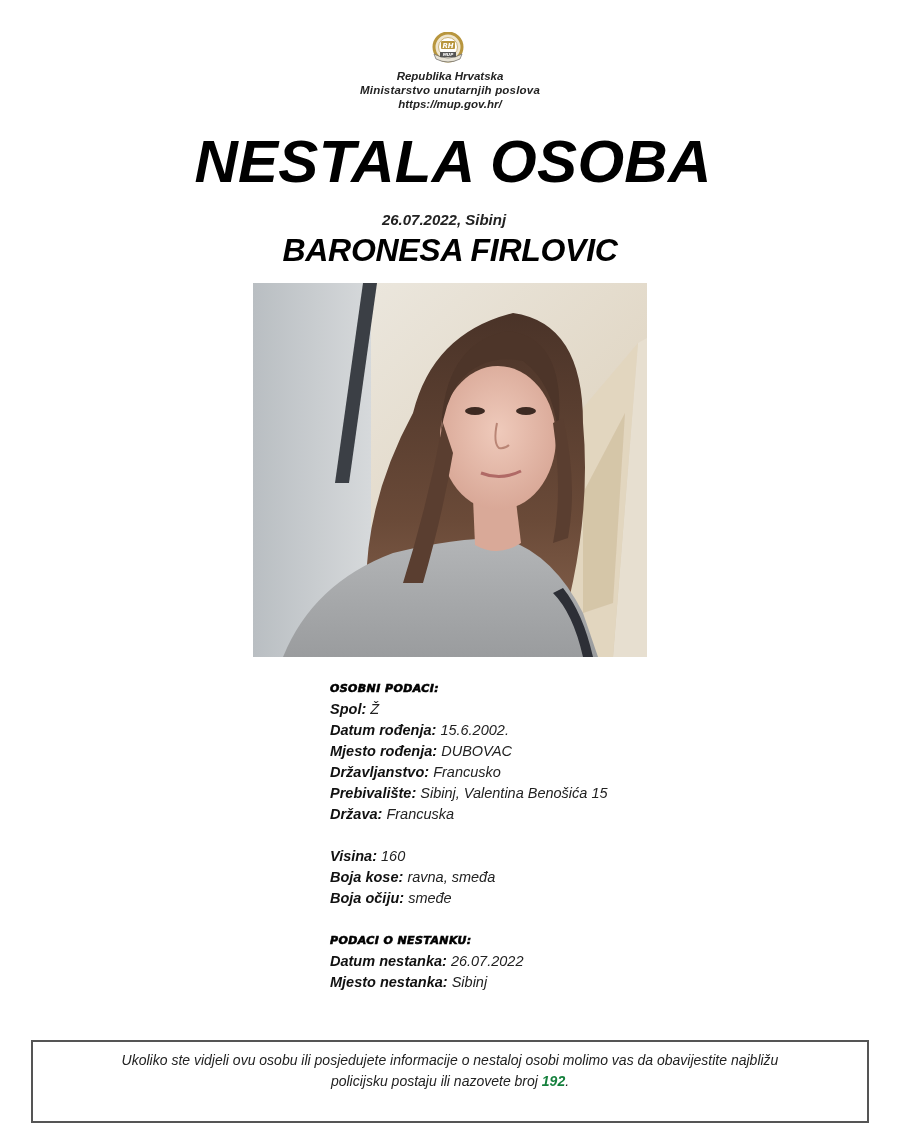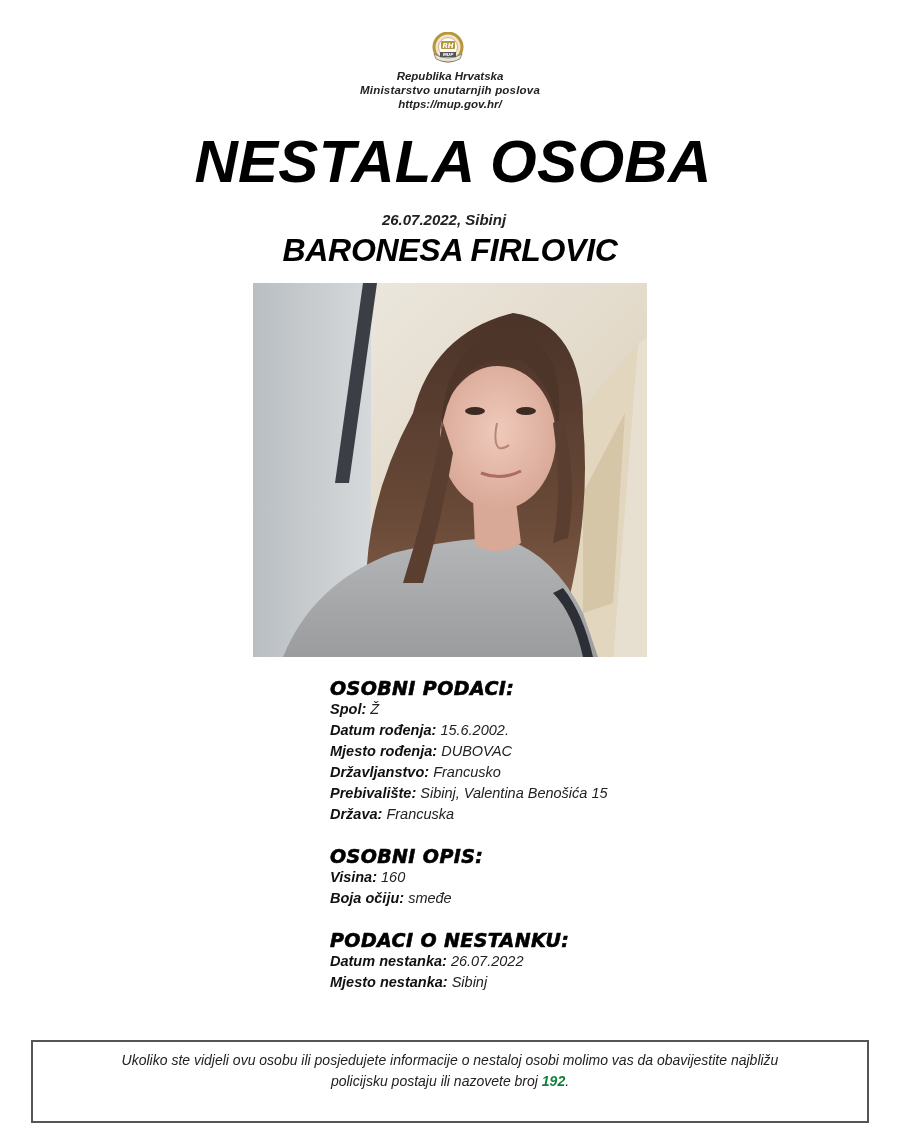--- a/index.html
+++ b/index.html
@@ -64,21 +64,21 @@
     .photo svg { display: block; }
 
     
     .info {
       left: 330px; top: 678px;
       width: 480px;
     }
     .section-heading {
       font-family: "DejaVu Sans", sans-serif;
       font-weight: bold;
-      font-size: 19px;
+      font-size: 11px;
       line-height: 21px;
       color: #000;
       letter-spacing: 0.4px;
       -webkit-text-stroke: 0.6px #000;
     }
     .row {
       font-size: 14.5px;
       line-height: 21px;
       color: #222;
       white-space: nowrap;
@@ -192,22 +192,22 @@
     <div class="section-heading">OSOBNI PODACI:</div>
     <div class="row"><span class="lbl">Spol:</span> <span>Ž</span></div>
     <div class="row"><span class="lbl">Datum rođenja:</span> <span>15.6.2002.</span></div>
     <div class="row"><span class="lbl">Mjesto rođenja:</span> <span>DUBOVAC</span></div>
     <div class="row"><span class="lbl">Državljanstvo:</span> <span>Francusko</span></div>
     <div class="row"><span class="lbl">Prebivalište:</span> <span>Sibinj, Valentina Benošića 15</span></div>
     <div class="row"><span class="lbl">Država:</span> <span>Francuska</span></div>
   </div>
 
   <div class="section">
-    <div class="section-heading">OSOBNI OPIS:</div>
     <div class="row"><span class="lbl">Visina:</span> <span>160</span></div>
+    <div class="row"><span class="lbl">Boja kose:</span> <span>ravna, smeđa</span></div>
     <div class="row"><span class="lbl">Boja očiju:</span> <span>smeđe</span></div>
   </div>
 
   <div class="section">
     <div class="section-heading">PODACI O NESTANKU:</div>
     <div class="row"><span class="lbl">Datum nestanka:</span> <span>26.07.2022</span></div>
     <div class="row"><span class="lbl">Mjesto nestanka:</span> <span>Sibinj</span></div>
   </div>
 </div>
 

